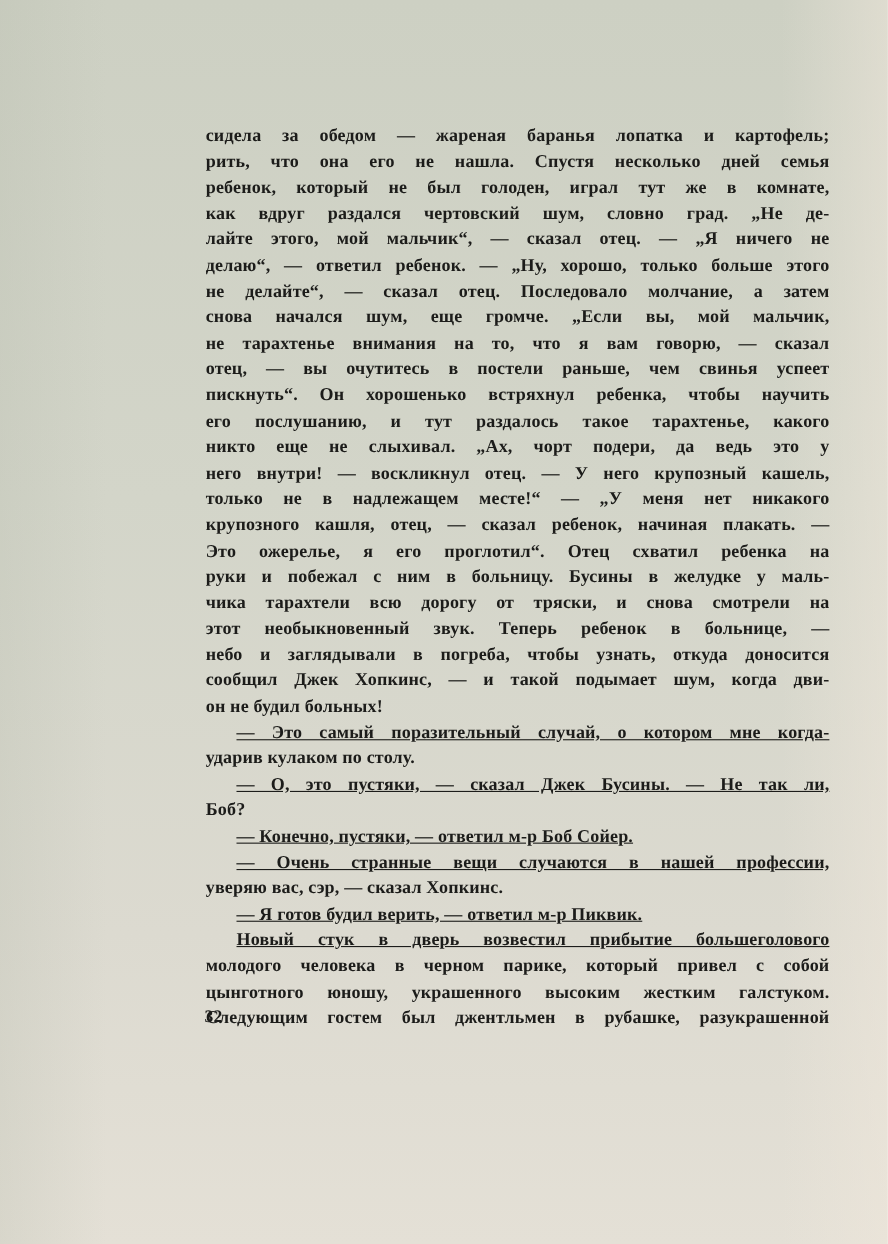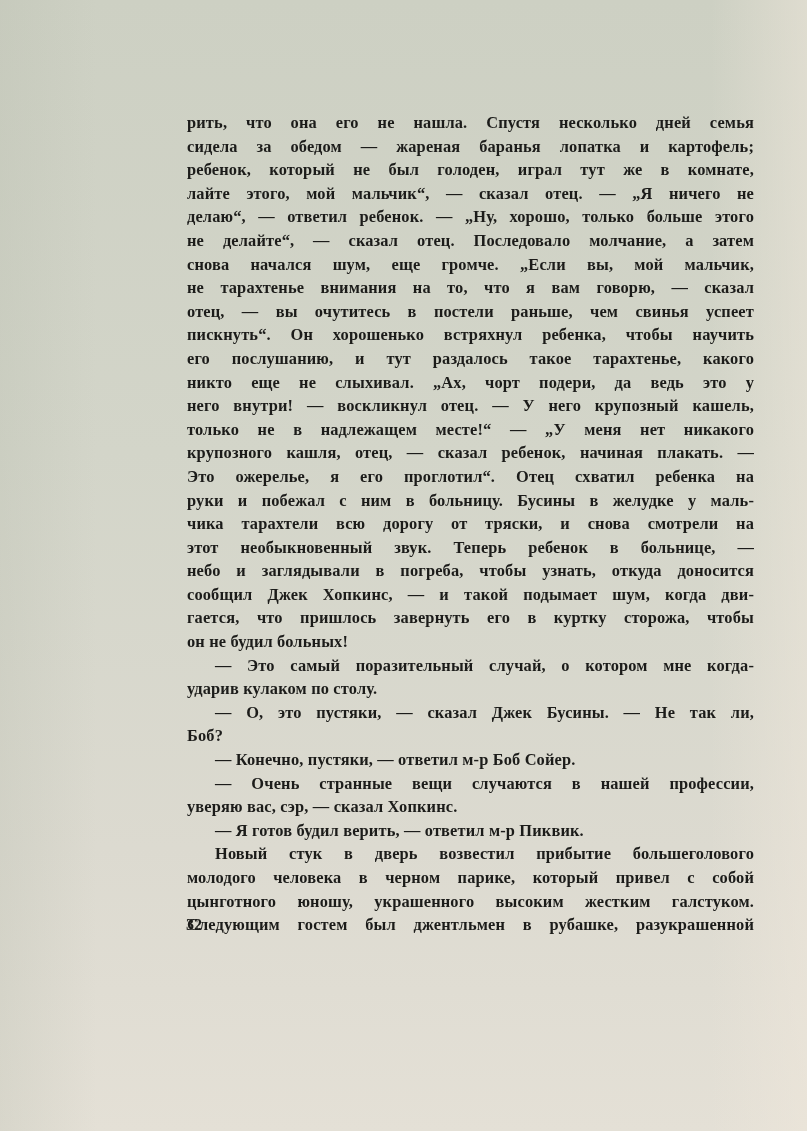--- a/index.html
+++ b/index.html
@@ -38,59 +38,60 @@
     text-align: justify;
     text-align-last: justify;
     height: 23.6px;
     overflow: visible;
   }
   .line.last {
     text-align-last: left;
   }
   .line.indent {
     padding-left: 28px;
+    text-decoration: underline;
   }
   .page-number {
     position: absolute;
     left: 186px;
     top: 916px;
     font-family: Liberation Serif, serif;
     font-size: 16px;
     font-weight: bold;
     color: #1c1c1a;
   }
 </style>
 </head>
 <body>
 
 <div class="page">
   <div class="text-block">
 
+    <span class="line">сидела за обедом — жареная баранья лопатка и картофель;</span>
     <span class="line">рить, что она его не нашла. Спустя несколько дней семья</span>
-    <span class="line">сидела за обедом — жареная баранья лопатка и картофель;</span>
     <span class="line">ребенок, который не был голоден, играл тут же в комнате,</span>
+    <span class="line">как вдруг раздался чертовский шум, словно град. „Не де-</span>
     <span class="line">лайте этого, мой мальчик“, — сказал отец. — „Я ничего не</span>
     <span class="line">делаю“, — ответил ребенок. — „Ну, хорошо, только больше этого</span>
     <span class="line">не делайте“, — сказал отец. Последовало молчание, а затем</span>
     <span class="line">снова начался шум, еще громче. „Если вы, мой мальчик,</span>
     <span class="line">не тарахтенье внимания на то, что я вам говорю, — сказал</span>
     <span class="line">отец, — вы очутитесь в постели раньше, чем свинья успеет</span>
     <span class="line">пискнуть“. Он хорошенько встряхнул ребенка, чтобы научить</span>
     <span class="line">его послушанию, и тут раздалось такое тарахтенье, какого</span>
     <span class="line">никто еще не слыхивал. „Ах, чорт подери, да ведь это у</span>
     <span class="line">него внутри! — воскликнул отец. — У него крупозный кашель,</span>
     <span class="line">только не в надлежащем месте!“ — „У меня нет никакого</span>
     <span class="line">крупозного кашля, отец, — сказал ребенок, начиная плакать. —</span>
     <span class="line">Это ожерелье, я его проглотил“. Отец схватил ребенка на</span>
     <span class="line">руки и побежал с ним в больницу. Бусины в желудке у маль-</span>
     <span class="line">чика тарахтели всю дорогу от тряски, и снова смотрели на</span>
     <span class="line">этот необыкновенный звук. Теперь ребенок в больнице, —</span>
     <span class="line">небо и заглядывали в погреба, чтобы узнать, откуда доносится</span>
     <span class="line">сообщил Джек Хопкинс, — и такой подымает шум, когда дви-</span>
-    <span class="line">гается, что пришлось завернуть его в куртку сторожа, чтобы</span>
     <span class="line last">он не будил больных!</span>
 
     <span class="line indent">— Это самый поразительный случай, о котором мне когда-</span>
     <span class="line last">ударив кулаком по столу.</span>
 
     <span class="line indent">— О, это пустяки, — сказал Джек Бусины. — Не так ли,</span>
     <span class="line last">Боб?</span>
 
     <span class="line indent last">— Конечно, пустяки, — ответил м-р Боб Сойер.</span>
 

